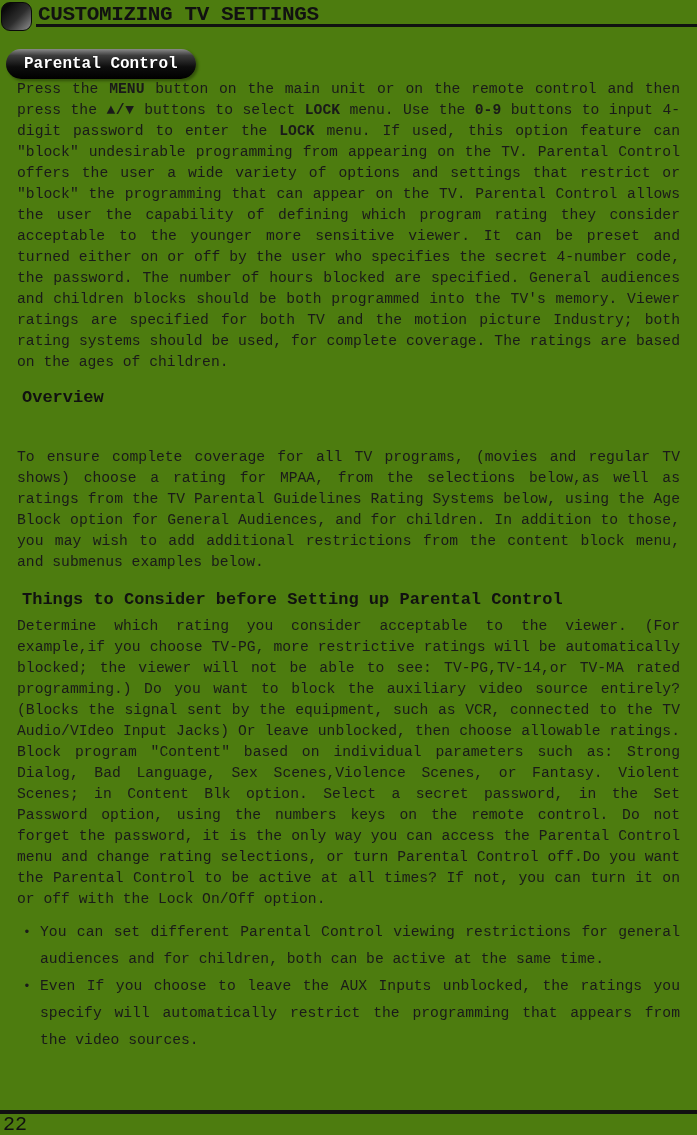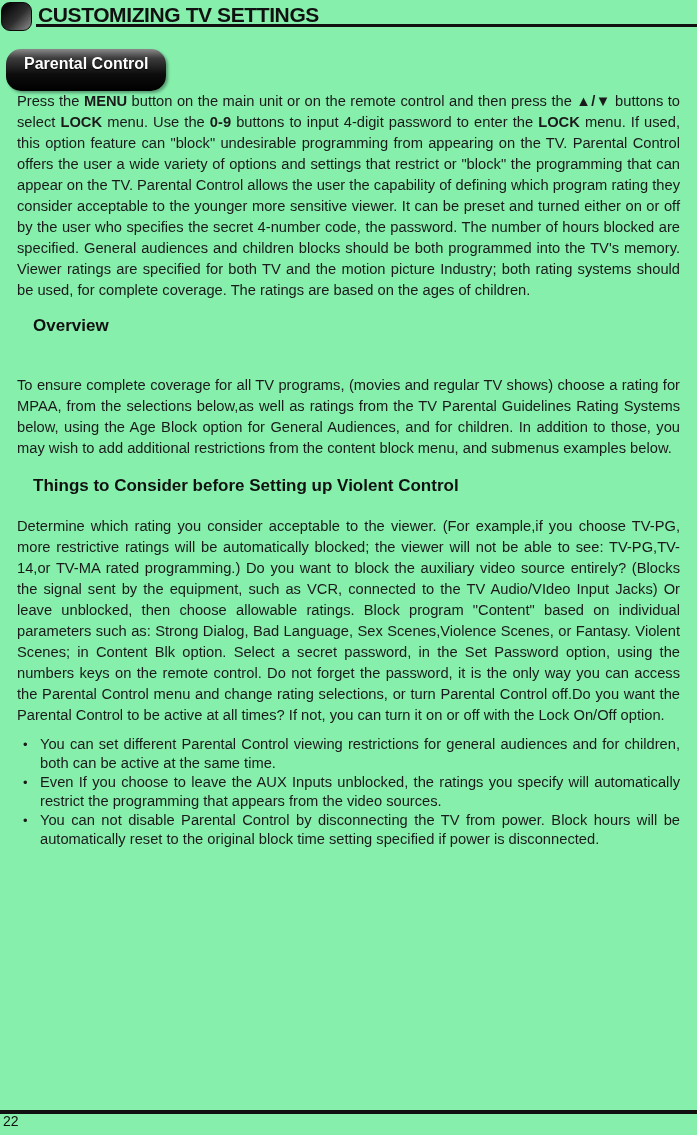--- a/index.html
+++ b/index.html
@@ -4,22 +4,22 @@
 <style>
   html, body {
     margin: 0;
     padding: 0;
     background: #ffffff;
   }
   .page {
     position: relative;
     width: 697px;
     height: 1135px;
-    background: #86efac;
-    font-family: Liberation Sans, sans-serif;
+    background: #4d7c0f;
+    font-family: Liberation Mono, monospace;
     color: #1a1a1a;
     overflow: hidden;
   }
   
   .header {
     position: relative;
     height: 36px;
   }
   .header-icon {
     position: absolute;
@@ -47,21 +47,21 @@
     left: 36px;
     right: 0;
     top: 24px;
     height: 3px;
     background: #111;
   }
   
   .badge {
     display: inline-block;
     margin: 13px 0 0 6px;
-    height: 42px;
+    height: 30px;
     line-height: 30px;
     padding: 0 18px;
     border-radius: 15px;
     background: linear-gradient(180deg, #8a8a8a 0%, #3c3c3c 22%, #0d0d0d 60%, #000 100%);
     box-shadow: 2px 2px 3px rgba(0,0,0,0.35);
     color: #ffffff;
     font-size: 16px;
     font-weight: bold;
     text-shadow: 0 1px 1px #000;
   }
@@ -74,38 +74,38 @@
     line-height: 21px;
     text-align: justify;
     margin: 0;
   }
   .p-intro   { }
   .b         { font-weight: bold; }
   .section-heading {
     font-size: 17px;
     line-height: 22px;
     font-weight: bold;
-    margin: 16px;
+    margin: 5px;
     color: #111;
   }
   .h-overview { margin-top: 14px; }
   .p-overview { margin-top: 38px; }
   .h-things   { margin-top: 16px; }
-  .p-things   { margin-top: 19px; }
+  .p-things   { margin-top: 5px; }
   
   .bullet-list {
     list-style: none;
     margin: 9px 0 0 0;
     padding: 0;
   }
   .bullet-list li {
     position: relative;
     padding-left: 23px;
     font-size: 14.7px;
-    line-height: 19px;
+    line-height: 27px;
     text-align: justify;
   }
   .bullet-list li::before {
     content: "\2022";
     position: absolute;
     left: 6px;
     top: 0;
     font-size: 13px;
   }
   
@@ -114,21 +114,21 @@
     left: 0;
     right: 0;
     top: 1110px;
     height: 4px;
     background: #111;
   }
   .page-number {
     position: absolute;
     left: 3px;
     top: 1113px;
-    font-size: 14px;
+    font-size: 20px;
     color: #111;
   }
 </style>
 </head>
 <body>
 
 <div class="page">
 
   <div class="header">
     <div class="header-icon"></div>
@@ -138,27 +138,26 @@
 
   <div class="badge">Parental Control</div>
 
   <div class="content">
 
     <p class="body-text p-intro"><span>Press the </span><span class="b">MENU</span><span> button on the main unit or on the remote control and then press the </span><span class="b">▲/▼</span><span> buttons to select </span><span class="b">LOCK</span><span> menu. Use the </span><span class="b">0-9</span><span> buttons to input 4-digit password to enter the </span><span class="b">LOCK</span><span> menu. If used, this option feature can "block" undesirable programming from appearing on the TV. Parental Control offers the user a wide variety of options and settings that restrict or "block" the programming that can appear on the TV. Parental Control allows the user the capability of defining which program rating they consider acceptable to the younger more sensitive viewer. It can be preset and turned either on or off by the user who specifies the secret 4-number code, the password. The number of hours blocked are specified. General audiences and children blocks should be both programmed into the TV's memory. Viewer ratings are specified for both TV and the motion picture Industry; both rating systems should be used, for complete coverage. The ratings are based on the ages of children.</span></p>
 
     <h2 class="section-heading h-overview">Overview</h2>
     <p class="body-text p-overview">To ensure complete coverage for all TV programs, (movies and regular TV shows) choose a rating for MPAA, from the selections below,as well as ratings from the TV Parental Guidelines Rating Systems below, using the Age Block option for General Audiences, and for children. In addition to those, you may wish to add additional restrictions from the content block menu, and submenus examples below.</p>
 
-    <h2 class="section-heading h-things">Things to Consider before Setting up Violent Control</h2>
+    <h2 class="section-heading h-things">Things to Consider before Setting up Parental Control</h2>
     <p class="body-text p-things">Determine which rating you consider acceptable to the viewer. (For example,if you choose TV-PG, more restrictive ratings will be automatically blocked; the viewer will not be able to see: TV-PG,TV-14,or TV-MA rated programming.) Do you want to block the auxiliary video source entirely? (Blocks the signal sent by the equipment, such as VCR, connected to the TV Audio/VIdeo Input Jacks) Or leave unblocked, then choose allowable ratings. Block program "Content" based on individual parameters such as: Strong Dialog, Bad Language, Sex Scenes,Violence Scenes, or Fantasy. Violent Scenes; in Content Blk option. Select a secret password, in the Set Password option, using the numbers keys on the remote control. Do not forget the password, it is the only way you can access the Parental  Control menu and change rating selections, or turn Parental Control off.Do you want the Parental Control to be active at all times? If not, you can turn it on or off with the Lock On/Off option.</p>
 
     <ul class="bullet-list">
       <li>You can set different Parental Control viewing restrictions for general audiences and for children, both can be active at the same time.</li>
       <li>Even If you choose to leave the AUX Inputs unblocked, the ratings you specify will automatically restrict the programming that appears from the video sources.</li>
-      <li>You can not disable Parental Control by disconnecting the TV from power. Block hours will be automatically reset to the original block time setting specified if power is disconnected.</li>
     </ul>
 
   </div>
 
   <div class="footer-rule"></div>
   <div class="page-number">22</div>
 
 </div>
 
 </body></html>

